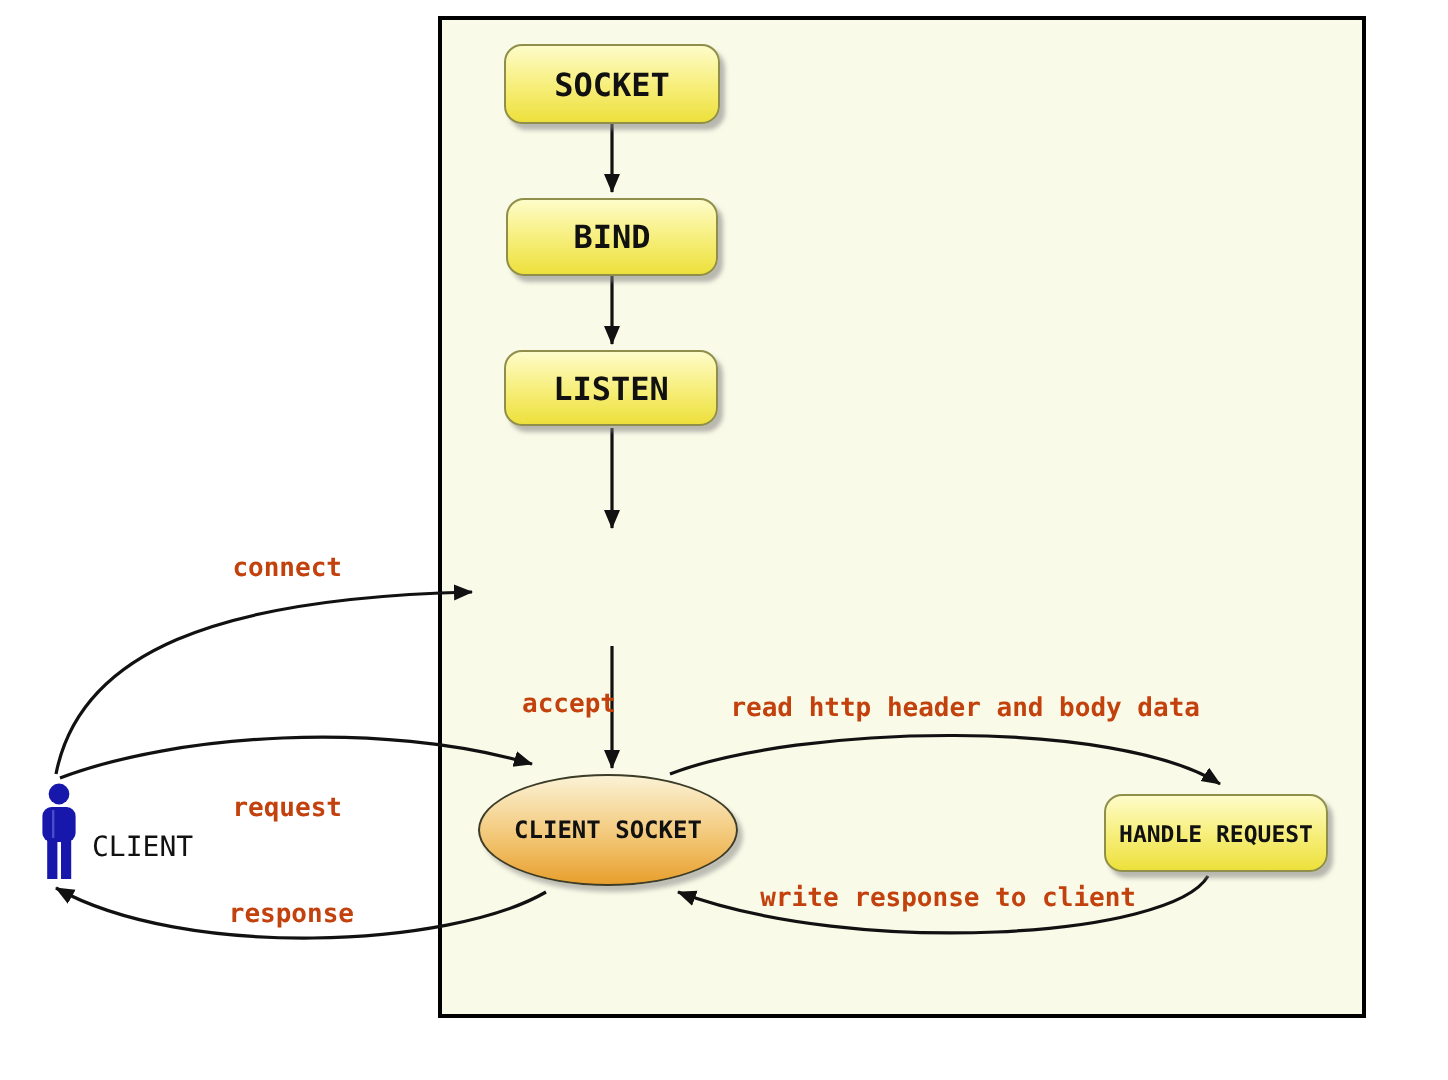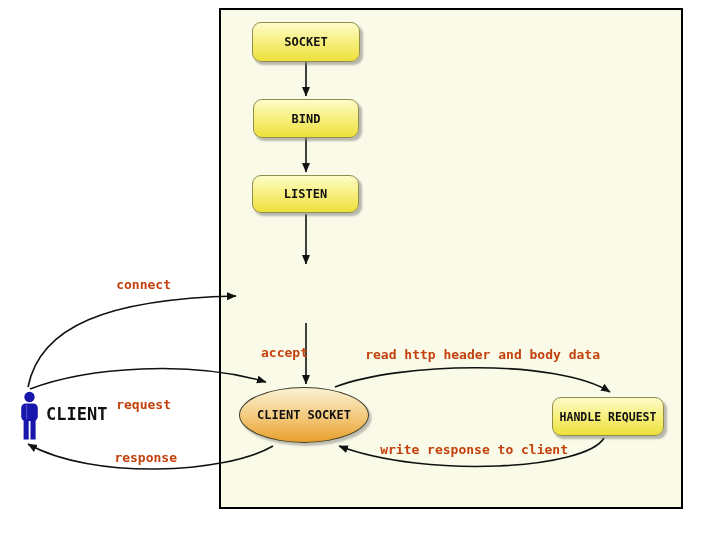--- a/index.html
+++ b/index.html
@@ -27,21 +27,21 @@
   }
 
   
   .rect-node {
     position:absolute;
     border:1px solid #8F8F4B;
     border-radius:9px;
     background:linear-gradient(180deg, #FEFCC9 0%, #F7EF7E 50%, #EDE03C 100%);
     box-shadow:2.5px 3px 2px rgba(130,130,130,0.55);
     display:flex; align-items:center; justify-content:center;
-    font-weight:bold; font-size:12px; color:#111111;
+    font-weight:bold; font-size:16px; color:#111111;
   }
   .node-socket        { left:252px; top:22px;  width:108px; height:40px; }
   .node-bind          { left:253px; top:99px;  width:106px; height:39px; }
   .node-listen        { left:252px; top:175px; width:107px; height:38px; }
   .node-handle-request{ left:552px; top:397px; width:112px; height:39px; font-size:11.5px; }
 
   
   .ellipse-node {
     position:absolute;
     border-radius:50%;
@@ -68,22 +68,22 @@
   }
   .lbl-connect  { left:109px; top:277px; width:62px;  }
   .lbl-request  { left:109px; top:349px; width:62px;margin-top:48px;  }
   .lbl-response { left:103px; top:450px; width:74px;  }
   .lbl-accept   { left:252px; top:345px; width:56px;  }
   .lbl-read     { left:352px; top:347px; width:248px; }
   .lbl-write    { left:368px; top:442px; width:200px; }
 
   
   .actor-label {
-    position:absolute; left:46px; top:404px;
-    font-weight:bold; font-size:17px; color:#111111;
+    position:absolute; left:46px; top:416px;
+    font-weight:normal; font-size:14px; color:#111111;
   }
   .actor-figure { position:absolute; left:15px; top:391px; }
 
   .arrow-layer { position:absolute; left:0; top:0; width:724px; height:540px; pointer-events:none; }
 </style>
 </head>
 <body>
 
 <div id="canvas">
 

